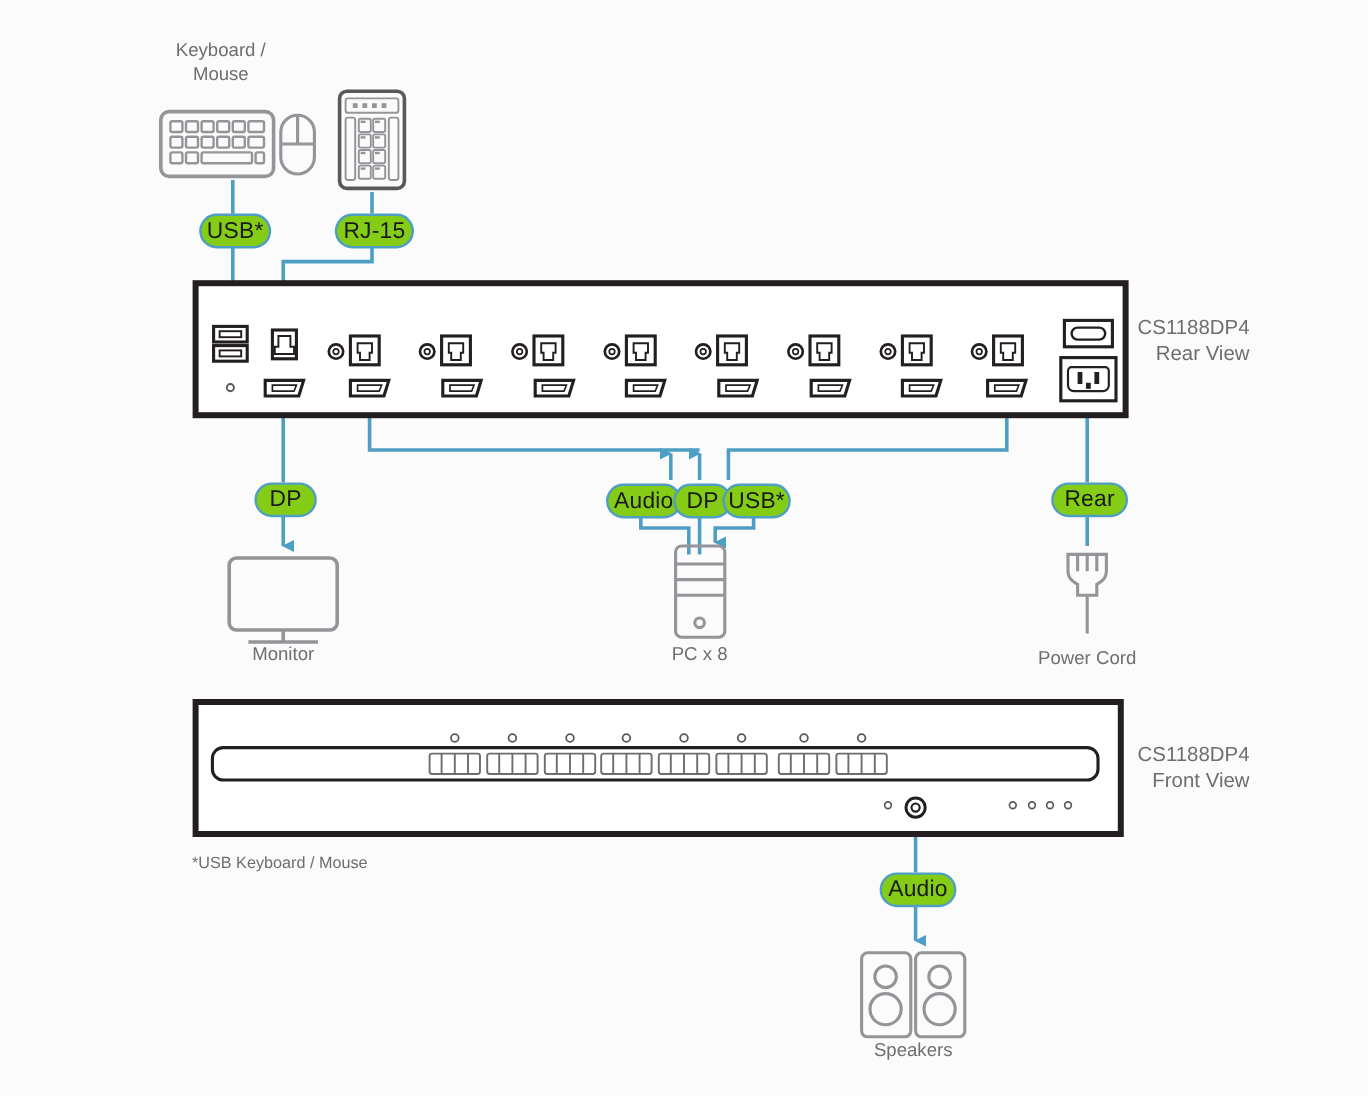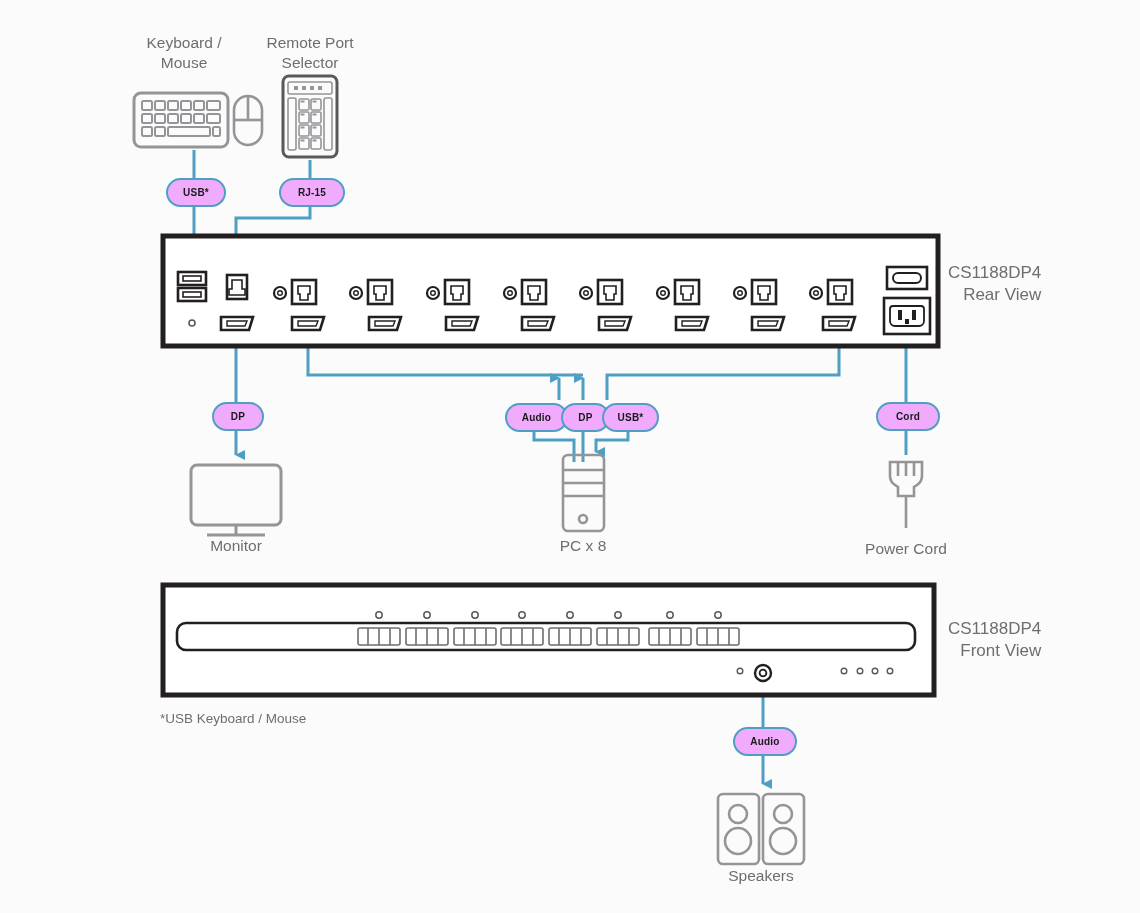--- a/index.html
+++ b/index.html
@@ -9,24 +9,24 @@
     color:#58595b;
   }
   .diagram{position:absolute;inset:0;border-radius:22px;}
   svg.layer{position:absolute;left:0;top:0;width:1140px;height:913px;}
   .lbl{position:absolute;text-align:center;color:#6d6e71;line-height:1.28;}
   .lbl.n{font-size:15.5px;}
   .lbl.m{font-size:15.5px;}
   .model{position:absolute;font-size:17px;color:#6d6e71;line-height:1.32;text-align:right;}
   .foot{position:absolute;font-size:13.5px;color:#6d6e71;}
   .pill{
-    position:absolute;border:2px solid #4f9fc4;background:#f0abfc;
-    border-radius:999px;color:#1a1a1a;font-weight:bold;
+    position:absolute;border:2px solid #4f9fc4;background:#84cc16;
+    border-radius:999px;color:#1a1a1a;font-weight:normal;
     display:flex;align-items:center;justify-content:center;
-    font-size:10px;letter-spacing:.2px;
+    font-size:19px;letter-spacing:.2px;
   }
 </style>
 </head>
 <body>
 
 <div class="diagram">
 
   <svg class="layer" viewBox="0 0 1140 913">
     <defs>
       <marker id="arrowDown" markerWidth="10" markerHeight="10" refX="5" refY="9" orient="auto" markerUnits="userSpaceOnUse">
@@ -348,24 +348,20 @@
       <circle cx="783" cy="814" r="9"></circle>
       <circle cx="783" cy="841" r="13"></circle>
     </g>
   </svg>
 
   <div class="lbl n" style="left:114px;top:33px;width:140px;">
     <div>Keyboard /</div>
     <div>Mouse</div>
   </div>
 
-  <div class="lbl n" style="left:240px;top:33px;width:140px;">
-    <div>Remote Port</div>
-    <div>Selector</div>
-  </div>
 
   <div class="lbl m" style="left:176px;top:536px;width:120px;">Monitor</div>
 
   <div class="lbl m" style="left:523px;top:536px;width:120px;">PC x 8</div>
 
   <div class="lbl m" style="left:846px;top:539px;width:120px;">Power Cord</div>
 
   <div class="lbl m" style="left:701px;top:866px;width:120px;">Speakers</div>
 
   <div class="model" style="left:948px;top:262px;">
@@ -385,17 +381,17 @@
   <div class="pill" style="left:279px;top:178px;width:62px;height:25px;">RJ-15</div>
 
   <div class="pill" style="left:212px;top:402px;width:48px;height:25px;">DP</div>
 
   <div class="pill" style="left:505px;top:403px;width:59px;height:25px;">Audio</div>
 
   <div class="pill" style="left:561px;top:403px;width:45px;height:25px;">DP</div>
 
   <div class="pill" style="left:602px;top:403px;width:53px;height:25px;">USB*</div>
 
-  <div class="pill" style="left:876px;top:402px;width:60px;height:25px;">Cord</div>
+  <div class="pill" style="left:876px;top:402px;width:60px;height:25px;">Rear</div>
 
   <div class="pill" style="left:733px;top:727px;width:60px;height:25px;">Audio</div>
 
 </div>
 
 </body></html>

